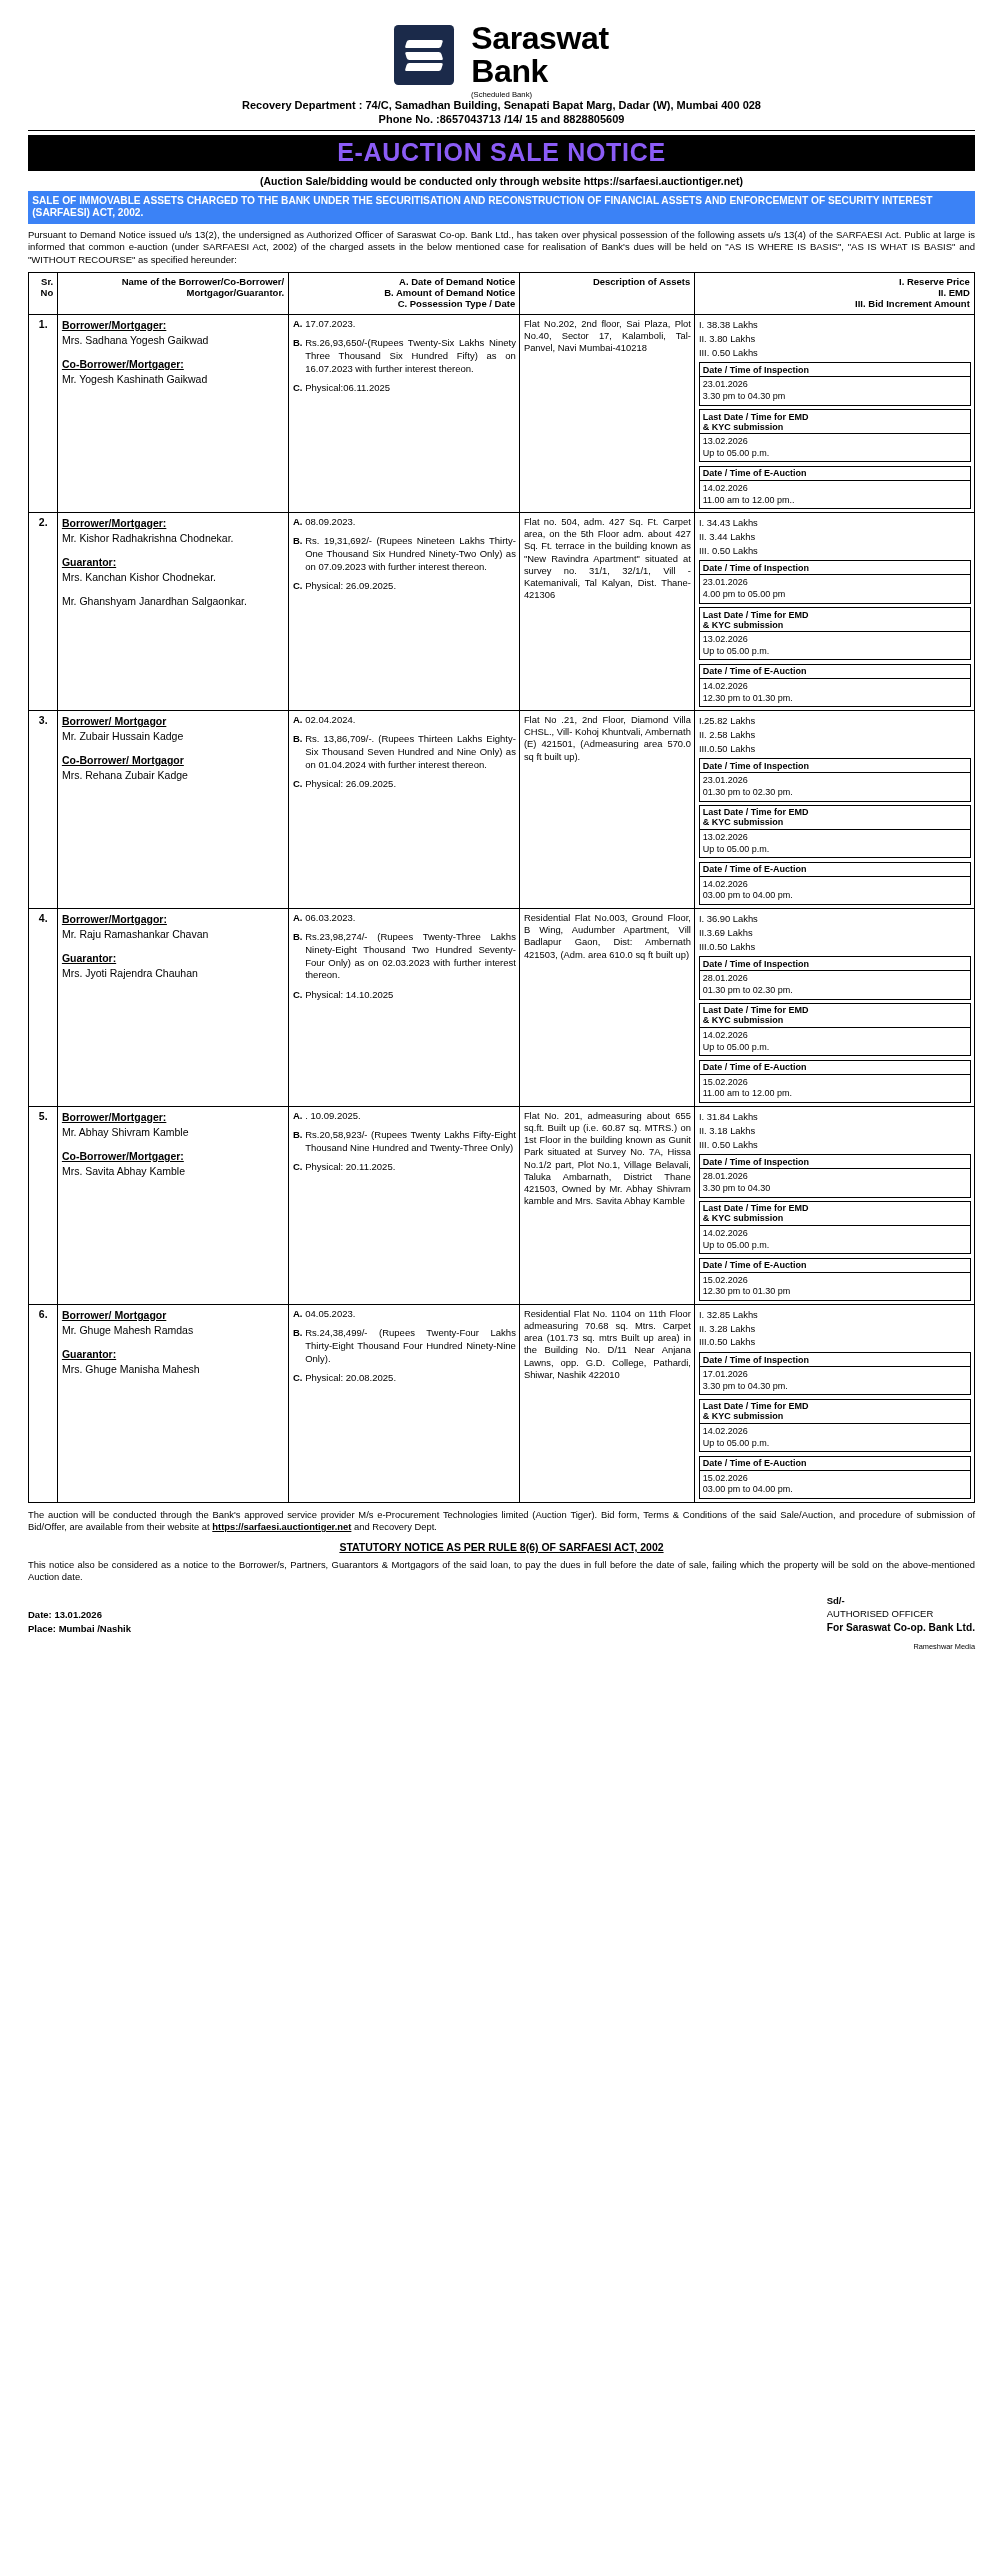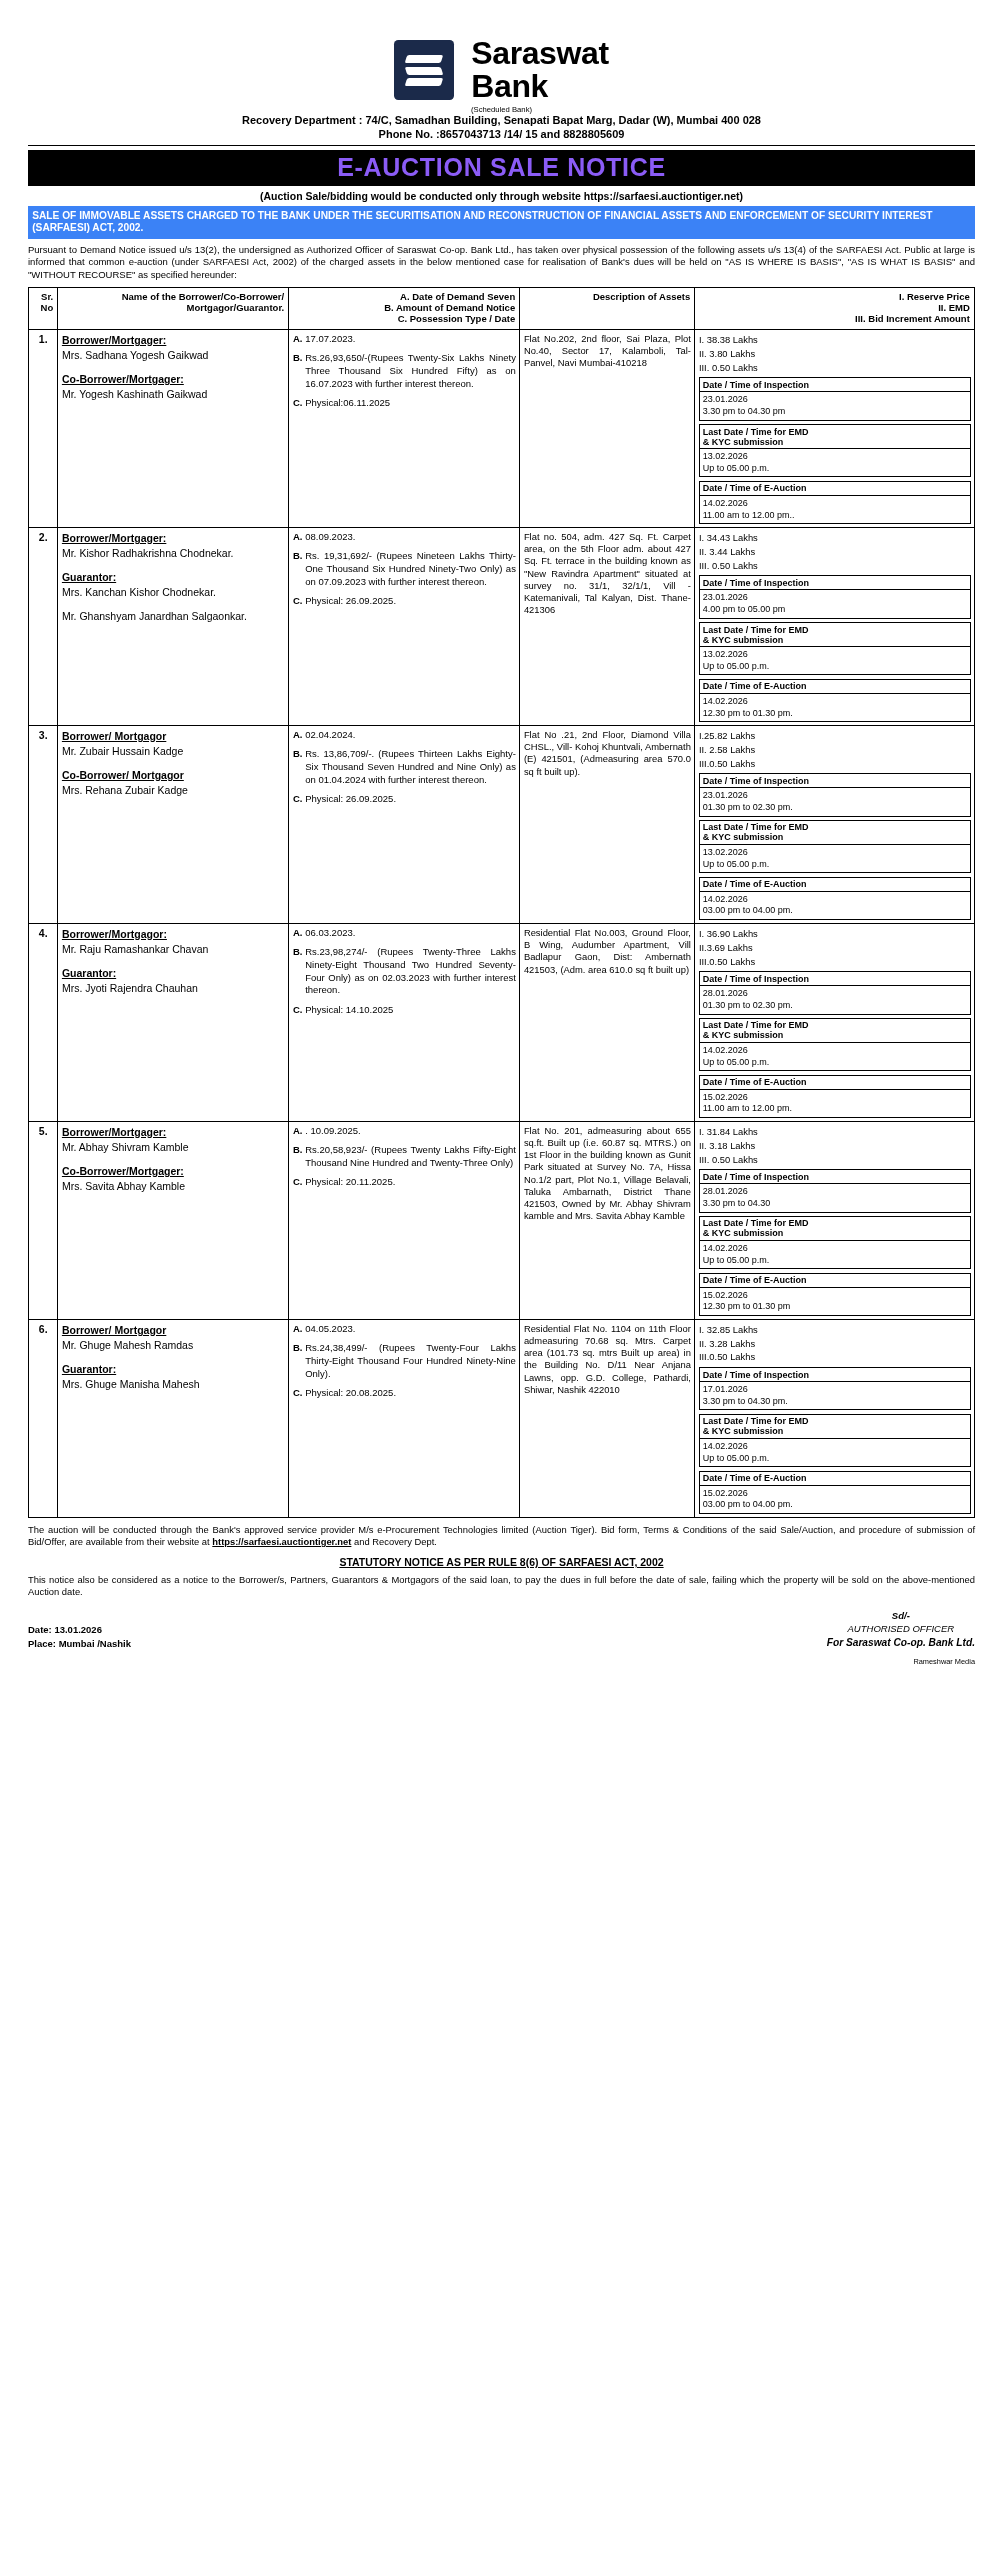--- a/index.html
+++ b/index.html
@@ -1,18 +1,18 @@
 <!DOCTYPE html>
 <html style="font-size:11.2px"><head>
 <meta charset="utf-8">
 <style>
   html,body{margin:0;padding:0;background:#ffffff;}
   body{font-family:"Liberation Sans", sans-serif; color:#000;}
   .page{width:1003px;min-height:2576px;margin:0 auto;background:#fff;position:relative;box-sizing:border-box;padding:0 0 0 0;}
-  .sheet{width:947px;margin:0 auto;padding-top:33px;}
+  .sheet{width:947px;margin:0 auto;padding-top:18px;}
   
   .bankhead{display:flex;align-items:center;justify-content:center;gap:17px;padding:4.2px 0 1.4px 0;}
   .logo{width:60px;height:60px;background:#1b2a4a;border-radius:4.2px;position:relative;flex:0 0 auto;display:flex;align-items:center;justify-content:center;}
   .logo .s1,.logo .s2,.logo .s3{position:absolute;background:#fff;border-radius:2.1px;}
   .logo .s1{width:36px;height:7.7px;top:15.4px;left:12px;transform:skewX(-18deg);}
   .logo .s2{width:36px;height:7.7px;top:27px;left:12px;transform:skewX(18deg);}
   .logo .s3{width:36px;height:7.7px;top:38px;left:12px;transform:skewX(-18deg);}
   .banknames{line-height:1.02;}
   .bankname1{font-size:32px;font-weight:bold;letter-spacing:-0.4px;}
   .bankname2{font-size:32px;font-weight:bold;letter-spacing:-0.4px;}
@@ -46,21 +46,21 @@
   .price{font-size:9.4px;line-height:1.4;}
   .price .pl{margin:0 0 0.7px 0;}
   .innerbox{border:0.7px solid #000;margin:3.5px 0 0 0;padding:2.1px 2.8px;}
   .innerbox .hd{font-weight:bold;font-size:9px;border-bottom:0.7px solid #000;margin:-2.1px -2.8px 2.1px -2.8px;padding:1.4px 2.8px 1.4px 2.8px;}
   .innerbox .bd{font-size:9px;line-height:1.3;}
   .foot{font-size:9.4px;line-height:1.35;margin-top:5.6px;text-align:justify;}
   .foot a{color:#000;font-weight:bold;text-decoration:underline;}
   .statnotice{text-align:center;font-weight:bold;font-size:10.5px;text-decoration:underline;margin:7px 0 4.2px 0;}
   .signblock{display:flex;justify-content:space-between;align-items:flex-end;margin-top:9.8px;}
   .left-sign{font-size:9.5px;line-height:1.5;font-weight:bold;}
-  .right-sign{text-align:center;font-size:9.5px;line-height:1.45;font-style:italic;}
+  .right-sign{text-align:left;font-size:9.5px;line-height:1.45;}
   .right-sign .sd{font-weight:bold;}
   .right-sign .ao{}
   .right-sign .fb{font-weight:bold;font-size:10.2px;}
   .credit{text-align:right;font-size:7.4px;margin-top:5.6px;padding-bottom:7px;}
   .just{text-align:justify;}
 </style>
 </head>
 <body>
 
 <div class="page">
@@ -100,21 +100,21 @@
         <tr>
           <th>
             <div>Sr.</div>
             <div>No</div>
           </th>
           <th>
             <div>Name of the Borrower/Co-Borrower/</div>
             <div>Mortgagor/Guarantor.</div>
           </th>
           <th>
-            <div>A. Date of Demand Seven</div>
+            <div>A. Date of Demand Notice</div>
             <div>B. Amount of Demand Notice</div>
             <div>C. Possession Type / Date</div>
           </th>
           <th>
             <div>Description of Assets</div>
           </th>
           <th>
             <div>I. Reserve Price</div>
             <div>II. EMD</div>
             <div>III. Bid Increment Amount</div>

